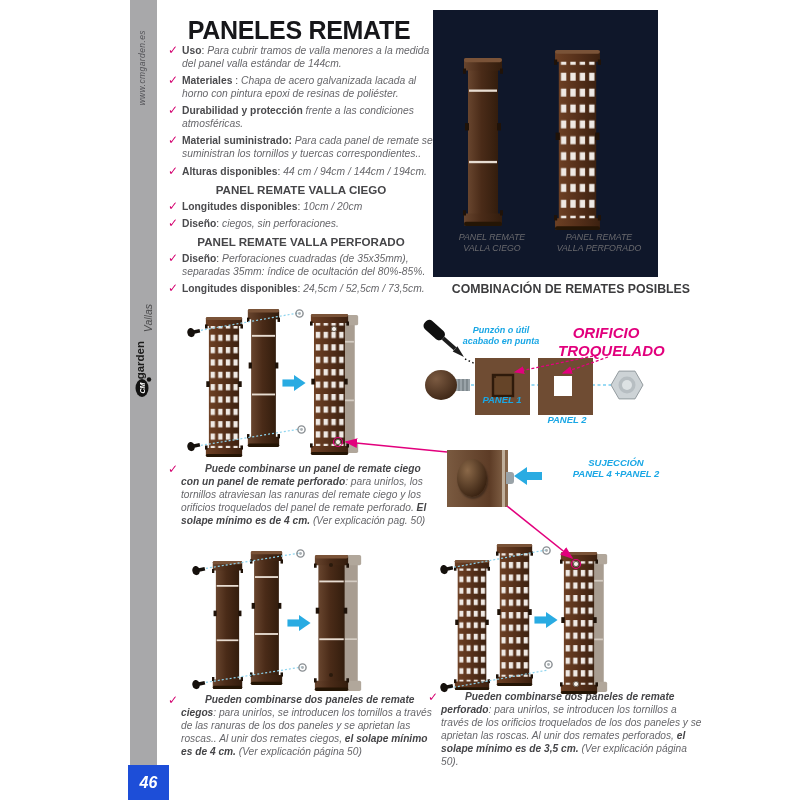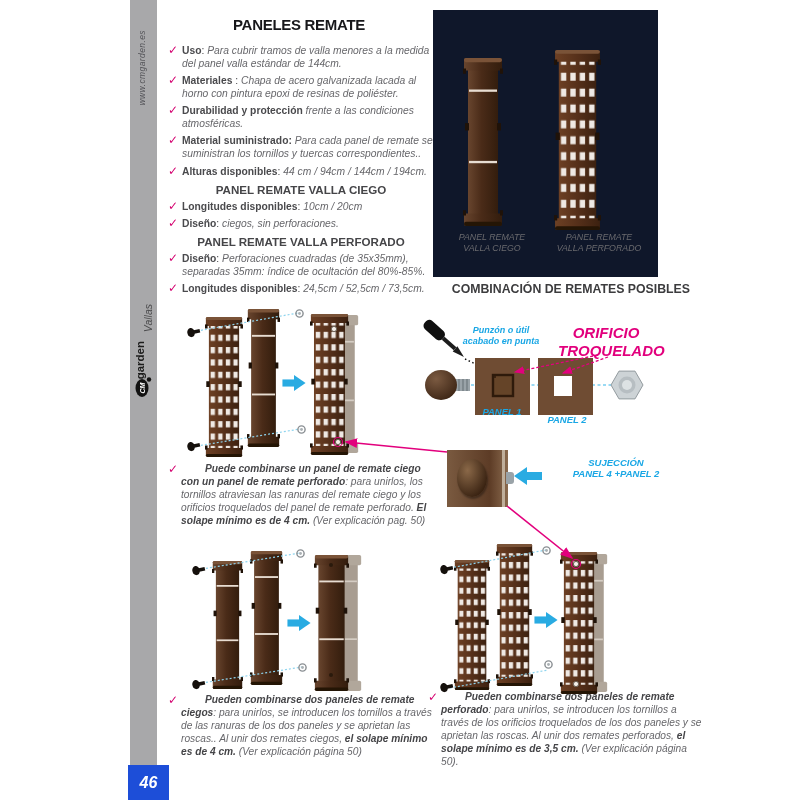--- a/index.html
+++ b/index.html
@@ -11,21 +11,21 @@
   #side-strip{left:130px;top:0;width:27px;height:766px;background:#a8a8aa;}
   #footer-box{left:128px;top:765px;width:41px;height:35px;background:#1d4ed8;
               display:flex;align-items:center;justify-content:center;}
   #footer-box span{color:#fff;font-weight:700;font-style:italic;font-size:16px;}
   .vtext{position:absolute;writing-mode:vertical-rl;transform:rotate(180deg);white-space:nowrap;}
   #site-vert{left:137px;top:30px;font-size:8.5px;font-style:italic;color:#55555a;letter-spacing:.4px;}
   #brand-vallas{left:142px;top:304px;font-size:10.5px;font-style:italic;color:#4a4a4c;}
   #brand-garden{left:134px;top:341px;font-size:11.5px;font-weight:700;color:#1c1c1c;}
 
   
-  #main-title{left:165px;top:16px;width:268px;text-align:center;font-size:15px;font-weight:800;
+  #main-title{left:165px;top:16px;width:268px;text-align:center;font-size:25px;font-weight:800;
               color:#17171a;letter-spacing:-.3px;}
   #intro-col{left:168px;top:44px;width:266px;}
   .bullet{position:relative;padding-left:14px;margin-bottom:4px;font-size:10.3px;line-height:1.27;}
   .chk{position:absolute;left:0;top:-1px;color:#d4006f;font-size:12px;font-weight:700;font-style:normal;}
   .blabel{font-weight:700;color:#4a4a4d;}
   .bsep{color:#4a4a4d;}
   .btext{font-style:italic;color:#67676b;}
   .colhead{font-weight:700;color:#454548;font-size:11.6px;text-align:center;margin:5px 0 4px;}
 
   
@@ -230,21 +230,21 @@
       <circle cx="212" cy="73" r="8.5" fill="#b7bec2"></circle>
       <circle cx="212" cy="73" r="5" fill="#dde2e4"></circle>
     </g>
     <line x1="183" y1="43" x2="100" y2="60" stroke="#e2007d" stroke-width="1.3" stroke-dasharray="3,2" marker-end="url(#mArr)"></line>
     <line x1="193" y1="45" x2="148" y2="61" stroke="#e2007d" stroke-width="1.3" stroke-dasharray="3,2" marker-end="url(#mArr)"></line>
   </svg>
   <span class="cyan-label" style="left:455px;top:325px;width:92px;font-size:9px">Punzón o útil
 acabado en punta</span>
   <span class="mag-label" style="left:558px;top:324px;width:96px">ORIFICIO
 TROQUELADO</span>
-  <span class="cyan-label" style="left:473px;top:406px;width:58px">PANEL 1</span>
+  <span class="cyan-label" style="left:473px;top:394px;width:58px">PANEL 1</span>
   <span class="cyan-label" style="left:538px;top:414px;width:58px">PANEL 2</span>
 
   <div class="note" style="left:168px;top:462px;width:256px">
     <span class="chk">✓</span><span class="lead">Puede combinarse un panel de remate ciego con un panel de remate perforado</span><span>: </span><span>para unirlos, los tornillos atraviesan las ranuras del remate ciego y los orificios troquelados del panel de remate perforado. </span><span></span><span class="emph">El solape mínimo es de 4 cm.</span><span> (Ver explicación pag. 50)</span>
   </div>
 
   <div class="abs" id="suj-box">
     <div id="suj-notch"></div>
     <div id="suj-edge"></div>
     <div id="suj-dome"></div>

